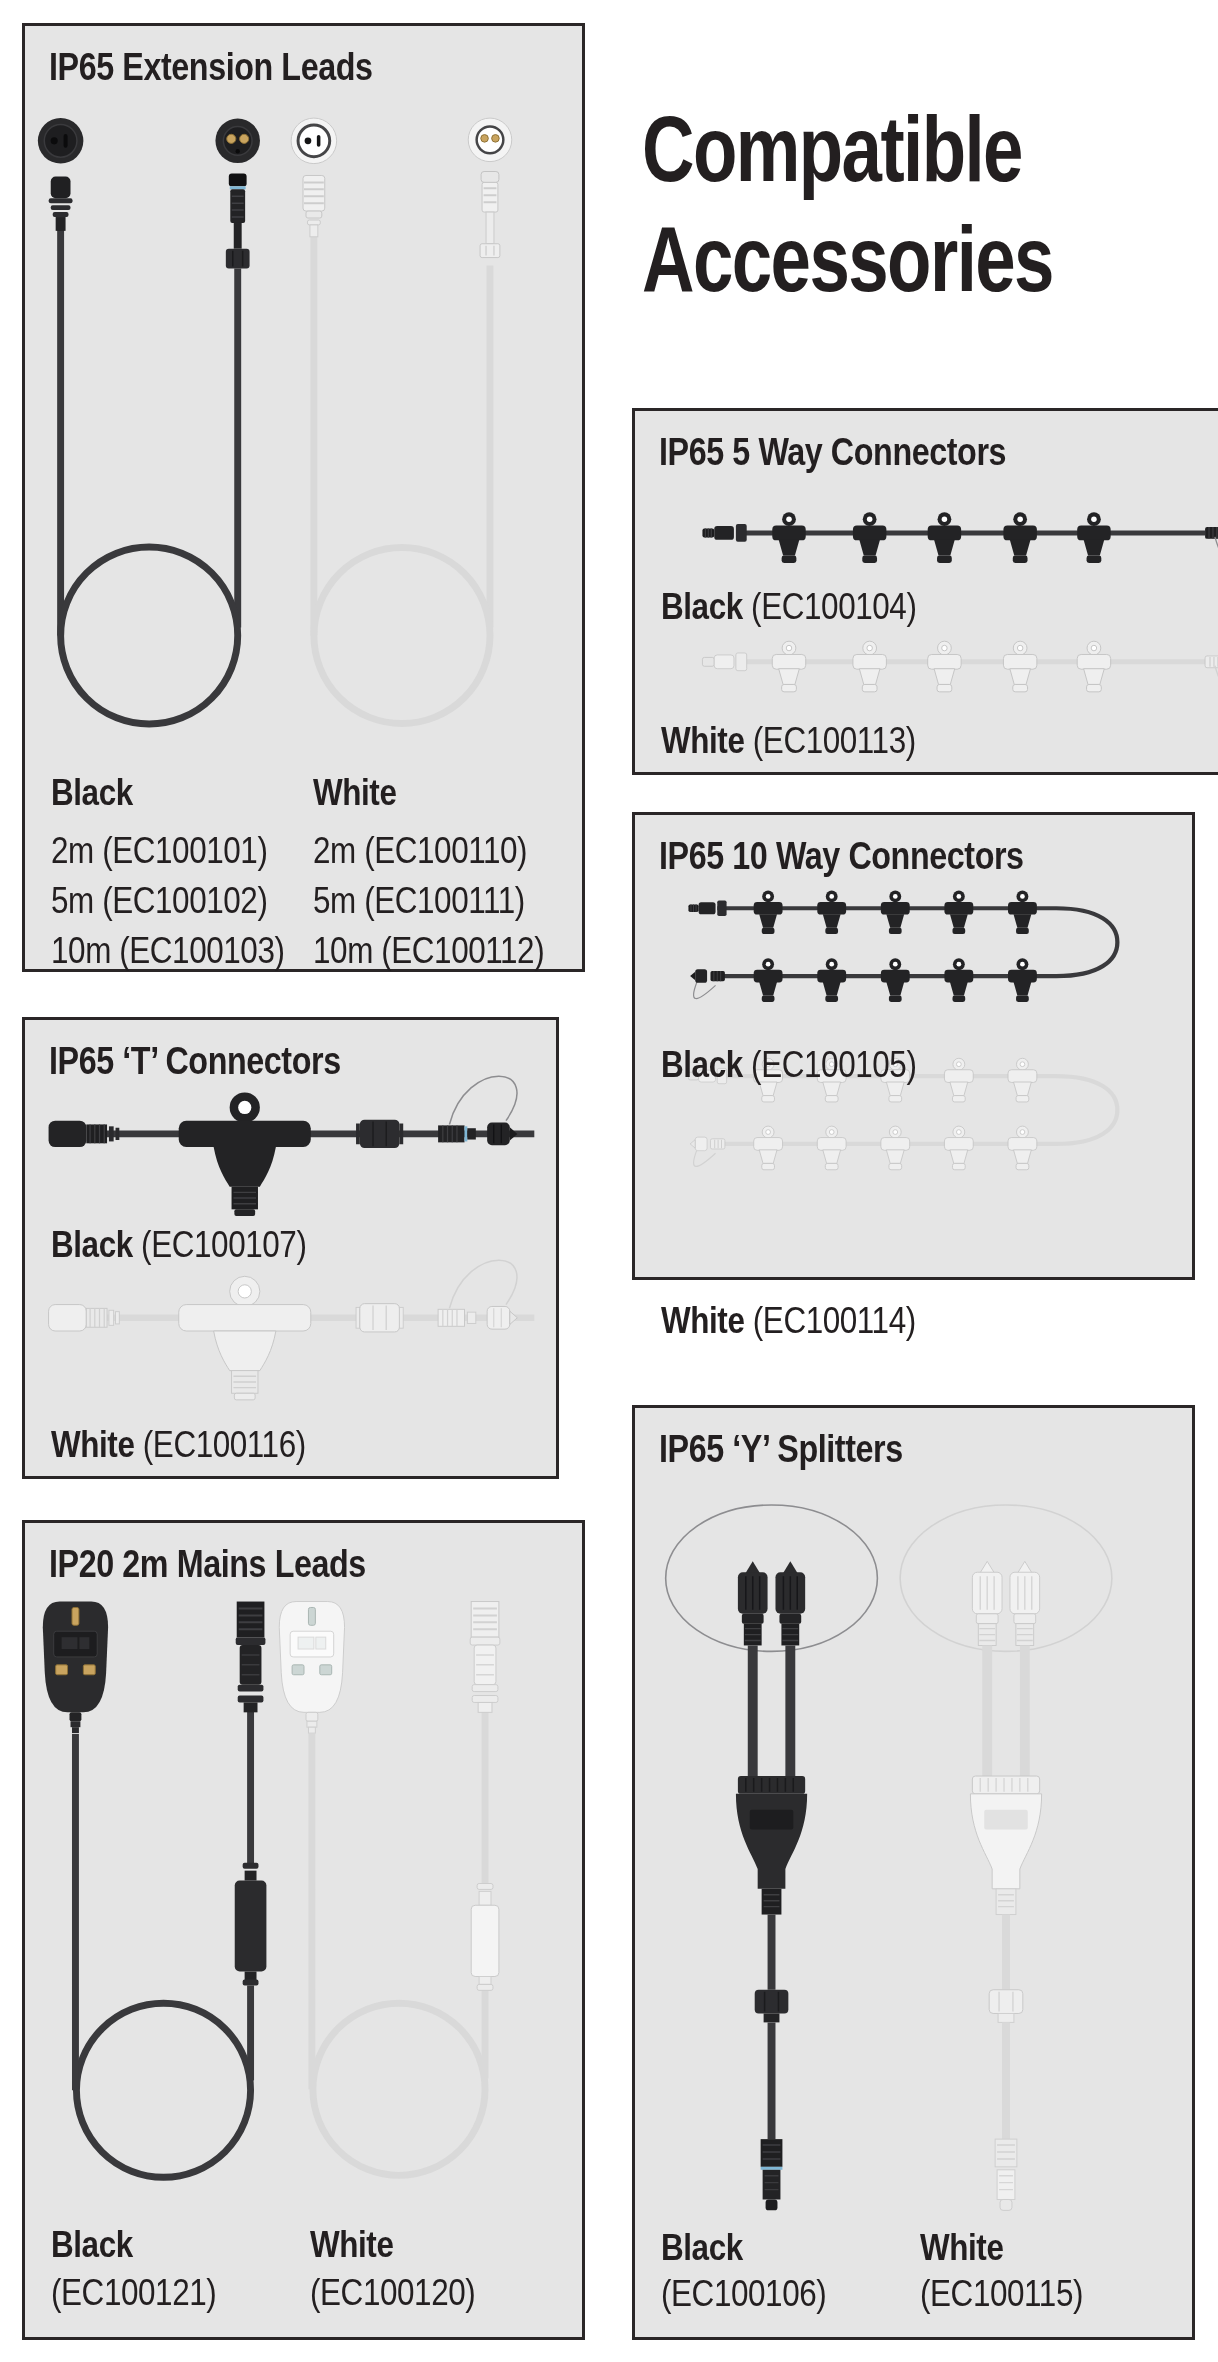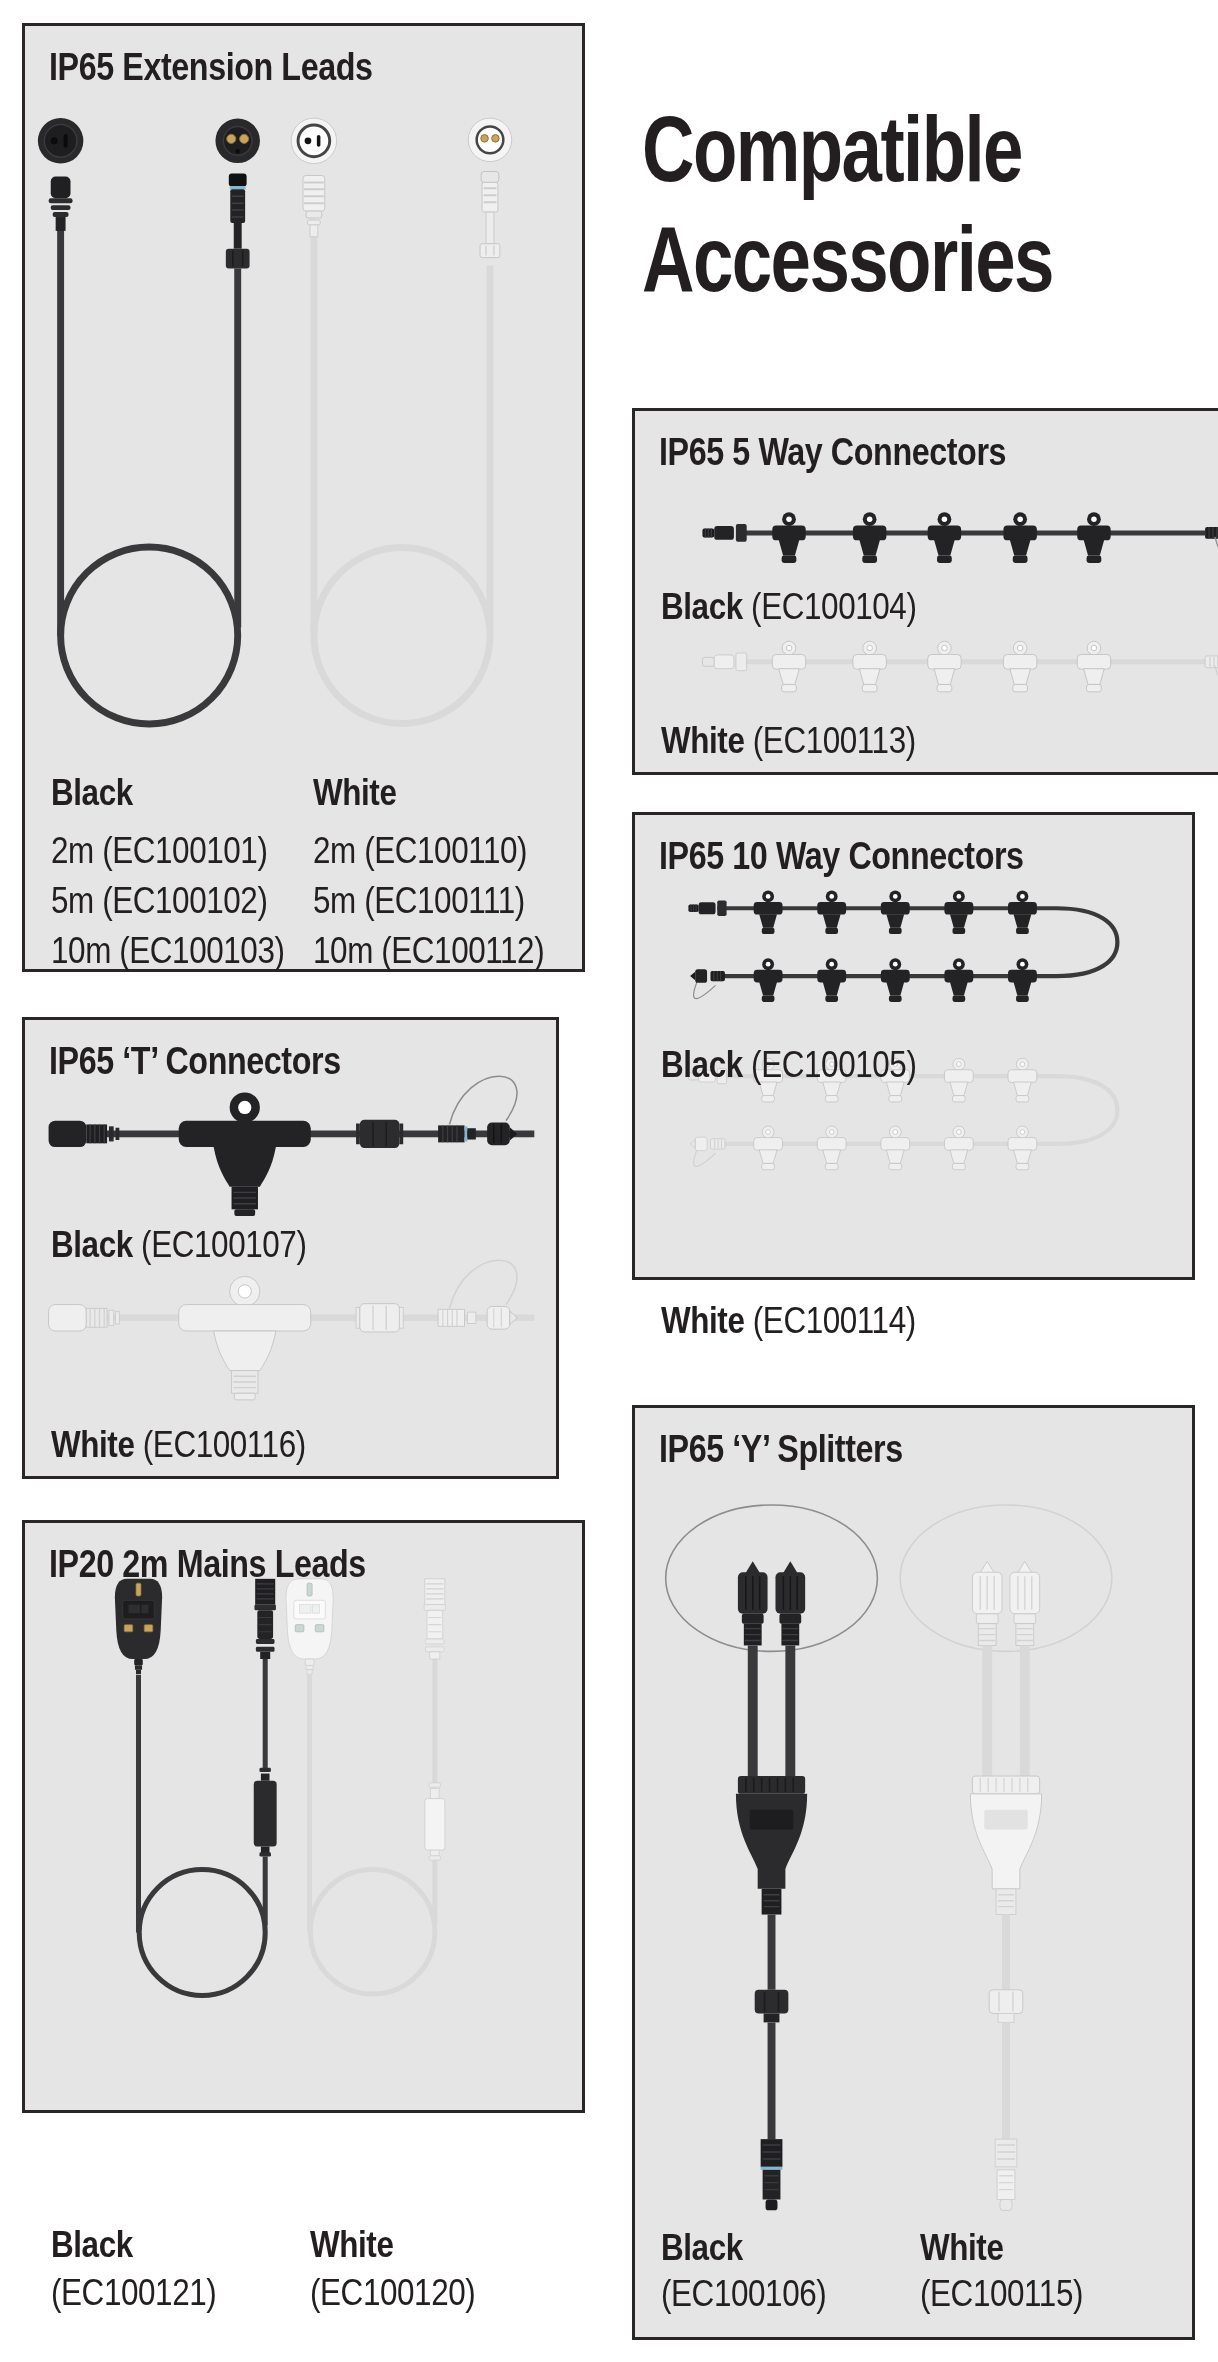--- a/index.html
+++ b/index.html
@@ -299,21 +299,21 @@
       <rect x="490" y="293" width="24" height="24" rx="5" fill="#efefef" stroke="#c5c5c5"></rect>
       <polygon points="514,298 522,305 514,312" fill="#e8e8e8" stroke="#c5c5c5"></polygon>
       <path d="M497,295 v20 M505,295 v20" stroke="#d6d6d6" stroke-width="1.3"></path>
     </g>
   </svg>
   <div class="btitle">IP65 ‘T’ Connectors</div>
   <div class="pline" style="left:26px;top:203px;"><span class="b">Black</span>&nbsp;<span>(EC100107)</span></div>
   <div class="pline" style="left:26px;top:403px;"><span class="b">White</span>&nbsp;<span>(EC100116)</span></div>
 </div>
 
-<div class="box" style="left:22px;top:1520px;width:563px;height:593px;">
+<div class="box" style="left:22px;top:1520px;width:563px;height:820px;">
   <svg class="ill" viewBox="0 0 563 820">
 
     <circle class="cb" cx="140" cy="572" r="88" stroke-width="7"></circle>
     <path class="cb" d="M51,212 V572 M228,188 V344 M228,466 V562" stroke-width="7"></path>
     <circle class="cw" cx="378" cy="571" r="87" stroke-width="7"></circle>
     <path class="cw" d="M290,212 V571 M465,188 V369 M465,470 V560" stroke-width="7"></path>
 
     <g>
       <path d="M18,104 Q18,78 35,78 L67,78 Q84,78 84,104 L82,150 Q80,190 59,190 L43,190 Q22,190 20,150 Z" fill="#2b2b2d"></path>
       <rect x="47.5" y="84" width="7" height="18" rx="2" fill="#c9a45f" stroke="#8f7136"></rect>

